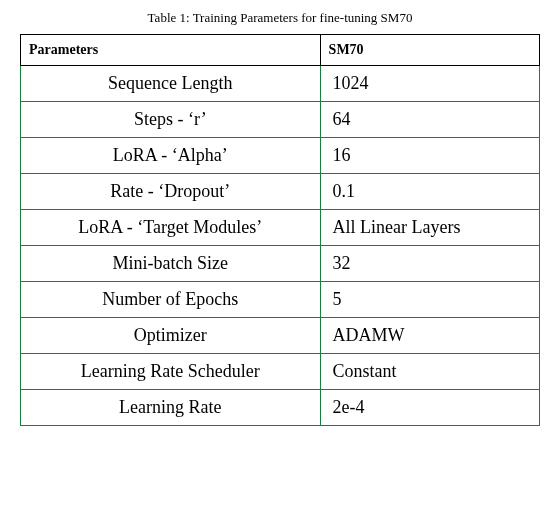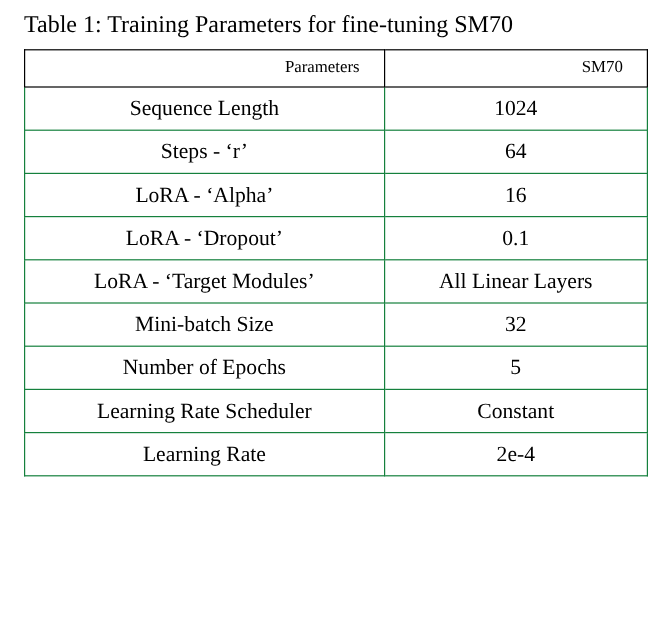--- a/index.html
+++ b/index.html
@@ -14,53 +14,53 @@
       font-size: 14px;
       display: flex;
       flex-direction: column;
       align-items: center;
       padding: 10px 20px;
       width: 560px;
       min-height: 516px;
     }
 
     .caption {
-      font-size: 20px;
+      font-size: 13px;
       margin-bottom: 8px;
-      text-align: left;
+      text-align: center;
       width: 100%;
     }
 
     table {
       border-collapse: collapse;
       width: 100%;
       border: 1.5px solid #000;
     }
 
     thead th {
       border: 1.5px solid #000;
-      padding: 7px 20px;
-      text-align: right;
-      font-weight: normal;
+      padding: 7px 8px;
+      text-align: left;
+      font-weight: bold;
       font-size: 14px;
     }
 
     tbody td {
       border: 1px solid #15803d;
       padding: 7px 12px;
       text-align: center;
       font-size: 18px;
     }
 
     tbody td:first-child {
       text-align: center;
     }
 
     tbody td:last-child {
-      text-align: center;
+      text-align: left;
     }
   </style>
 </head>
 <body>
 
 <p class="caption">Table 1: Training Parameters for fine-tuning SM70</p>
 
 <table>
   <thead>
     <tr>
@@ -75,36 +75,40 @@
       </tr>
       <tr>
         <td>Steps - ‘r’</td>
         <td>64</td>
       </tr>
       <tr>
         <td>LoRA - ‘Alpha’</td>
         <td>16</td>
       </tr>
       <tr>
-        <td>LoRA - ‘Dropout’</td>
+        <td>Rate - ‘Dropout’</td>
         <td>0.1</td>
       </tr>
       <tr>
         <td>LoRA - ‘Target Modules’</td>
         <td>All Linear Layers</td>
       </tr>
       <tr>
         <td>Mini-batch Size</td>
         <td>32</td>
       </tr>
       <tr>
         <td>Number of Epochs</td>
         <td>5</td>
       </tr>
       <tr>
+        <td>Optimizer</td>
+        <td>ADAMW</td>
+      </tr>
+      <tr>
         <td>Learning Rate Scheduler</td>
         <td>Constant</td>
       </tr>
       <tr>
         <td>Learning Rate</td>
         <td>2e-4</td>
       </tr>
     </tbody>
 </table>
 

